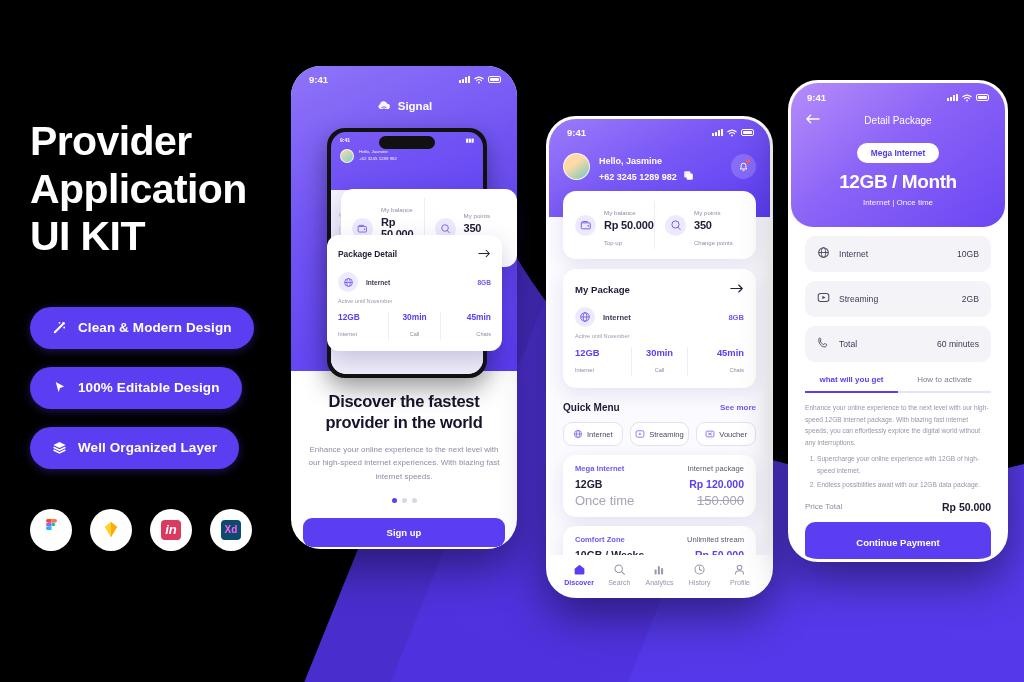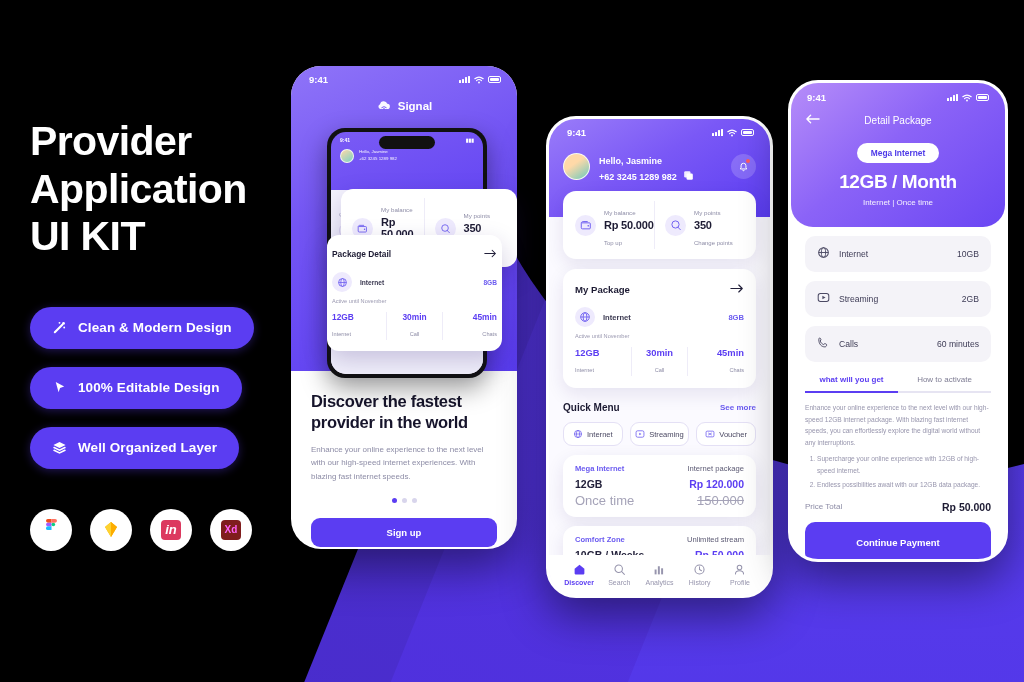--- a/index.html
+++ b/index.html
@@ -121,21 +121,21 @@
   .bal-cell{ flex:1; display:flex; align-items:center; gap:8px; }
   .bal-cell + .bal-cell{ border-left:1px solid #eeecf8; padding-left:10px; }
   .bal-ico{
     width:21px; height:21px; border-radius:50%; background:#eeeafd;
     display:flex; align-items:center; justify-content:center; flex:none;
   }
   .bal-lab{ font-size:6.2px; color:#8d8ca6; }
   .bal-val{ font-size:11px; font-weight:800; color:#1d1b33; letter-spacing:-.2px; }
   .bal-act{ font-size:6px; color:#8d8ca6; }
 
-  #p1-package{ left:327px; top:235px; width:175px; padding:10px 5px 11px; }
+  #p1-package{ left:327px; top:235px; width:175px; padding:10px 11px 11px; }
   .fc-head{ display:flex; justify-content:space-between; align-items:center; }
   .fc-title{ font-size:8.4px; font-weight:700; color:#1d1b33; }
   .pk-row{ display:flex; align-items:center; gap:8px; margin-top:9px; }
   .pk-ico{
     width:20px; height:20px; border-radius:50%; background:#eeeafd;
     display:flex; align-items:center; justify-content:center; flex:none;
   }
   .pk-line{ flex:1; }
   .pk-line-top{ display:flex; justify-content:space-between; font-size:6.6px; }
   .pk-name{ color:#3c3a52; font-weight:600; }
@@ -144,21 +144,21 @@
   .bar > span{ display:block; height:100%; border-radius:4px; background:#5b3df2; }
   .pk-until{ font-size:5.6px; color:#9a98b0; margin-top:6px; }
   .stats{ display:flex; margin-top:8px; }
   .stat{ flex:1; text-align:center; }
   .stat + .stat{ border-left:1px solid #eeecf8; }
   .stat b{ display:block; font-size:8.4px; color:#5b3df2; font-weight:800; }
   .stat span{ font-size:5.6px; color:#8d8ca6; }
   .stat:first-child{ text-align:left; }
   .stat:last-child{ text-align:right; }
 
-  .p1-bottom{ padding:20px 20px 0; text-align:left; }
+  .p1-bottom{ padding:20px 12px 0; text-align:center; }
   .p1-h2{ font-size:16.5px; font-weight:800; color:#16142b; line-height:1.25; letter-spacing:-.3px; }
   .p1-p{ font-size:8px; color:#8d8ca6; line-height:1.65; margin-top:11px; }
   .dots{ display:flex; gap:5px; justify-content:center; margin-top:15px; }
   .dots i{ width:5px; height:5px; border-radius:50%; background:#d8d5ec; display:block; }
   .dots i.on{ background:#5b3df2; }
   .btn-primary{
     margin-top:15px; height:29px; border-radius:9px; background:#5b3df2;
     color:#fff; font-size:9.5px; font-weight:600;
     display:flex; align-items:center; justify-content:center;
   }
@@ -321,21 +321,21 @@
           <path d="M4 6 L10 16 L10 1 Z" fill="#fdd231"></path>
           <path d="M10 1 L16 6 L10 16 Z" fill="#fdad00"></path>
         </svg>
       </div>
       <div class="tool">
         <div style="width:20px;height:20px;border-radius:4px;background:#dc395f;display:flex;align-items:center;justify-content:center;">
           <span class="glyph" style="color:#fff;font-style:italic;">in</span>
         </div>
       </div>
       <div class="tool">
-        <div style="width:20px;height:20px;border-radius:4px;background:#7f1d1d;display:flex;align-items:center;justify-content:center;">
+        <div style="width:20px;height:20px;border-radius:4px;background:#0c4a6e;display:flex;align-items:center;justify-content:center;">
           <span class="glyph" style="color:#ff61f6;font-size:10px;">Xd</span>
         </div>
       </div>
     </div>
   </div>
 
   <div class="phone" id="phone1">
     <div class="p1-top">
       <div class="statusbar">
         <span>9:41</span>
@@ -762,21 +762,21 @@
       </span>
       <span class="feat-name">Streaming</span>
       <span class="feat-val">2GB</span>
     </div>
     <div class="feat">
       <span>
         <svg width="13" height="13" viewBox="0 0 14 14">
             <path d="M3 2.2c1 0 1.3 2 1.3 2L3.4 5.4c.6 1.8 2 3.2 3.8 3.8l1.2-1c0 0 2 .3 2 1.3 0 1.1-.7 2.2-2 2.2C4.6 11.7 2 8.4 2 4.3c0-1.3 0-2.1 1-2.1z" stroke="#4b4963" stroke-width="1.05" fill="none" stroke-linejoin="round"></path>
           </svg>
       </span>
-      <span class="feat-name">Calls</span>
+      <span class="feat-name">Total</span>
       <span class="feat-val">60 minutes</span>
     </div>
 
     <div class="ttabs">
       <span class="ttab on">what will you get</span>
       <span class="ttab">How to activate</span>
     </div>
     <div class="ttab-line">
         <span></span>
       </div>

